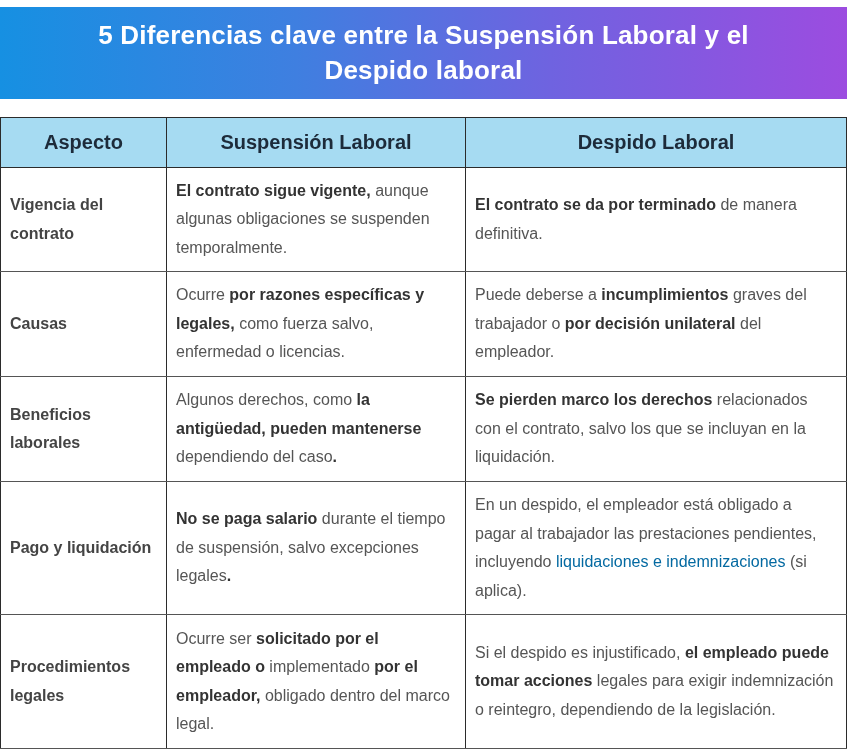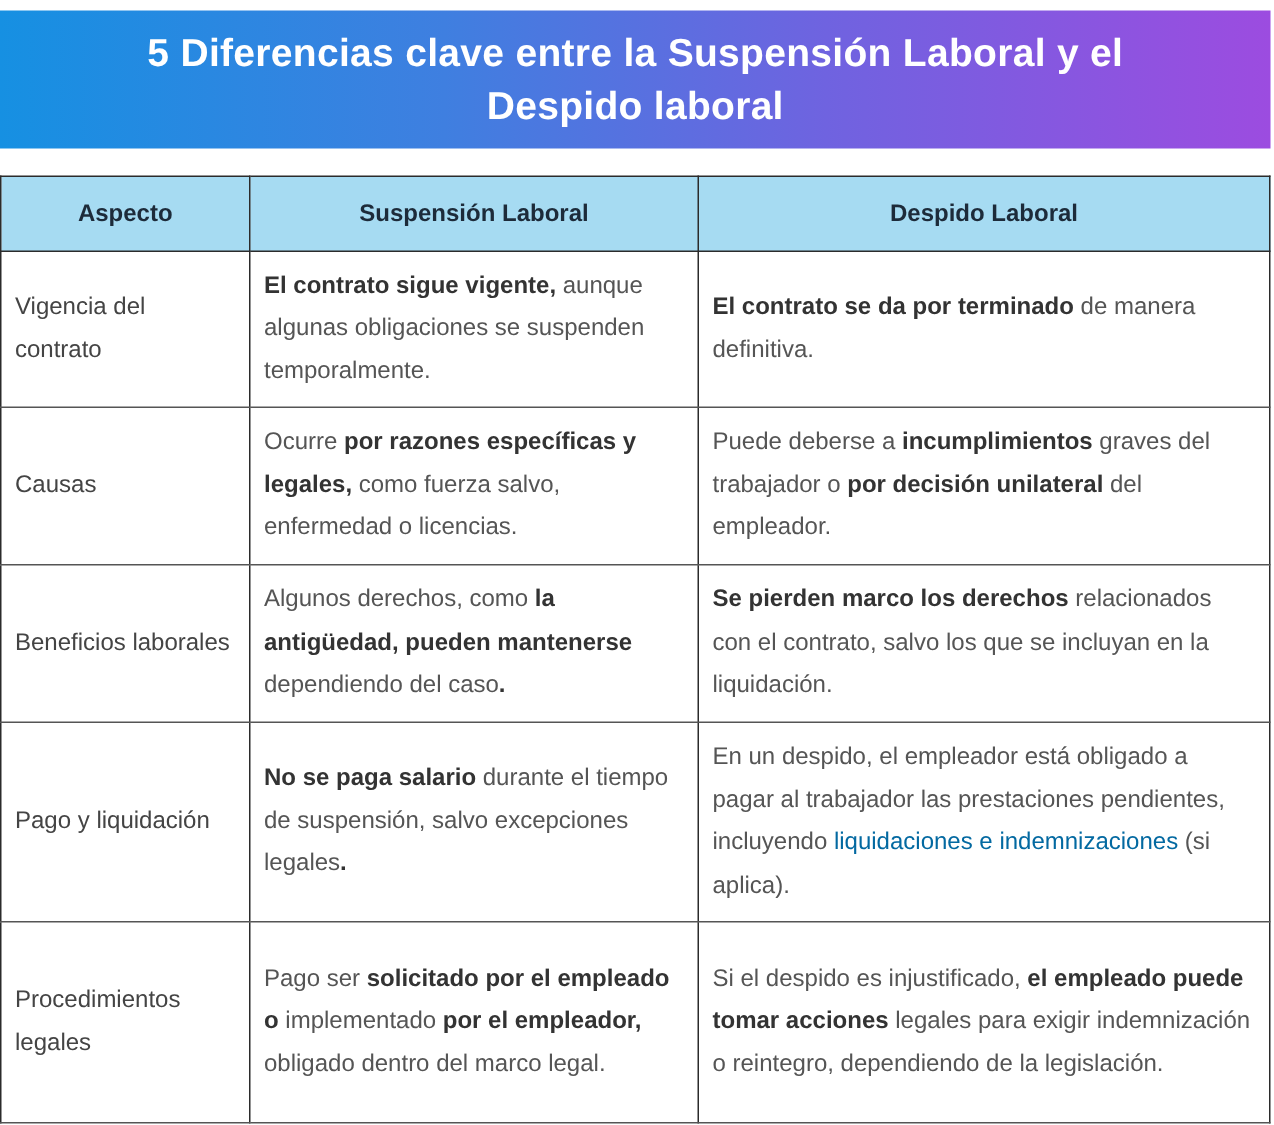--- a/index.html
+++ b/index.html
@@ -23,28 +23,28 @@
     font-size: 16px; color: #555555;
   }
   table.cmp col.c1 { width: 166px; }
   table.cmp col.c2 { width: 299px; }
   table.cmp col.c3 { width: 381px; }
   table.cmp th, table.cmp td {
     border: 1px solid #2b2b2b;
     vertical-align: middle;
   }
   table.cmp th {
-    background: #a6dbf2; color: #1d2b3a; font-weight: bold; font-size: 16px;
+    background: #a6dbf2; color: #1d2b3a; font-weight: bold; font-size: 20px;
     height: 50px; text-align: center;
   }
   table.cmp td {
     padding: 0 9px; line-height: 28.5px; text-align: left;
     border-top-color: #555; border-bottom-color: #555;
   }
-  table.cmp td.aspect { font-weight: normal; color: #444444; }
+  table.cmp td.aspect { font-weight: bold; color: #444444; }
   tr.r1 td { height: 104px; }
   tr.r2 td { height: 105px; }
   tr.r3 td { height: 105px; }
   tr.r4 td { height: 133px; }
   tr.r5 td { height: 134px; }
   b { color: #333333; font-weight: bold; }
   span.dark { color: #0369a1; }
 </style>
 </head>
 <body>
@@ -82,17 +82,17 @@
       <td><span>Algunos derechos, como </span><b>la antigüedad, pueden mantenerse</b><span> dependiendo del caso</span><b>.</b></td>
       <td><b>Se pierden marco los derechos</b><span> relacionados con el contrato, salvo los que se incluyan en la liquidación.</span></td>
     </tr>
     <tr class="r4">
       <td class="aspect">Pago y liquidación</td>
       <td><b>No se paga salario</b><span> durante el tiempo de suspensión, salvo excepciones legales</span><b>.</b></td>
       <td><span>En un despido, el empleador está obligado a pagar al trabajador las prestaciones pendientes, incluyendo </span><span class="dark">liquidaciones e indemnizaciones</span><span> (si aplica).</span></td>
     </tr>
     <tr class="r5">
       <td class="aspect">Procedimientos legales</td>
-      <td><span>Pago ser </span><b>solicitado por el empleado o</b><span> implementado </span><b>por el empleador,</b><span> obligado dentro del marco legal.</span></td>
+      <td><span>Ocurre ser </span><b>solicitado por el empleado o</b><span> implementado </span><b>por el empleador,</b><span> obligado dentro del marco legal.</span></td>
       <td><span>Si el despido es injustificado, </span><b>el empleado puede tomar acciones</b><span> legales para exigir indemnización o reintegro, dependiendo de la legislación.</span></td>
     </tr>
   </tbody>
 </table>
 
 </body></html>

